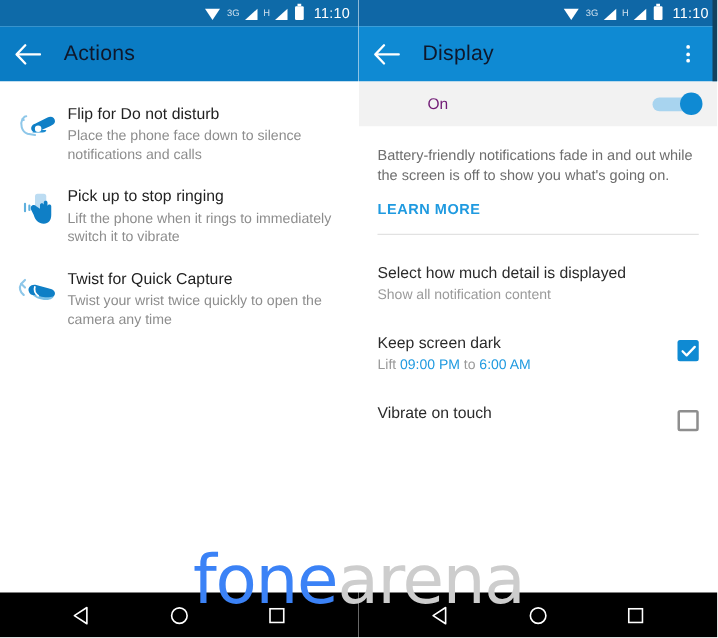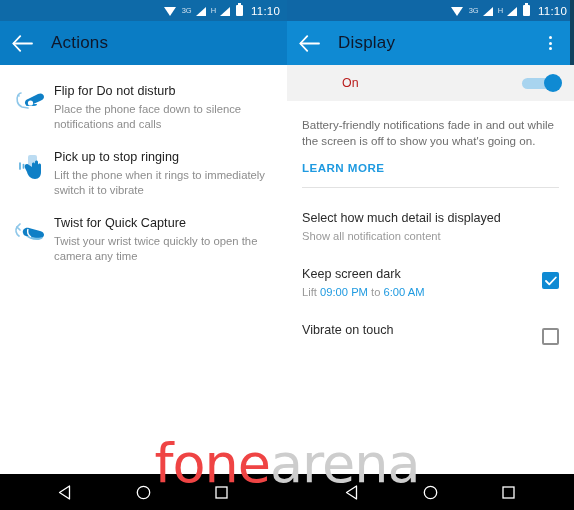--- a/index.html
+++ b/index.html
@@ -165,21 +165,21 @@
   .on-row {
     height: 36px;
     background: #f2f2f2;
     display: flex;
     align-items: center;
     justify-content: space-between;
     padding: 0 12px 0 55px;
   }
   .on-label {
     font-size: 12.4px;
-    color: #b91c1c;
+    color: #701a75;
   }
   .switch {
     position: relative;
     width: 40px; height: 18px;
   }
   .switch .track {
     position: absolute;
     left: 0; top: 4px;
     width: 33px; height: 11px;
     border-radius: 6px;
@@ -273,21 +273,21 @@
     left: 0; top: 432px;
     width: 574px;
     text-align: center;
     font-size: 54px;
     font-weight: 400;
     letter-spacing: -1px;
     z-index: 6;
     pointer-events: none;
     font-family: "DejaVu Sans", sans-serif;
   }
-  .watermark .fone { color: #ef4444; }
+  .watermark .fone { color: #3b82f6; }
   .watermark .arena { color: #cdcdcd; }
 </style>
 </head>
 <body>
 
 <div class="screen">
 
   <div class="panel left">
 
     <div class="statusbar left-sb">

